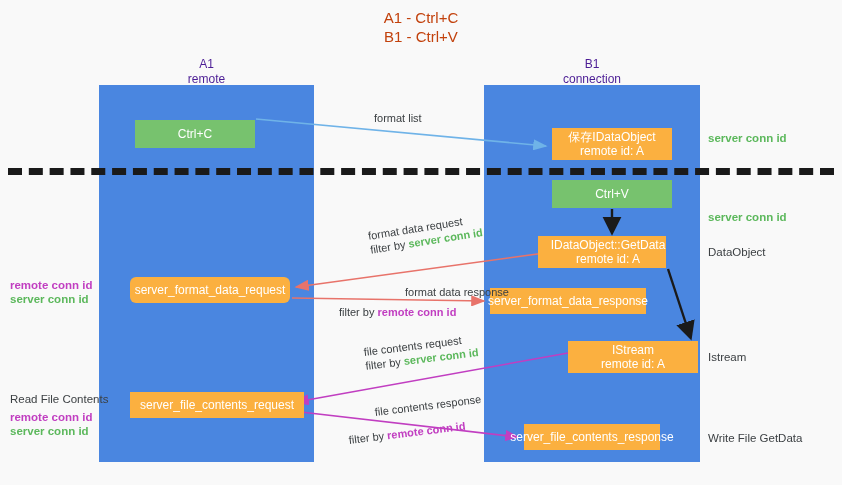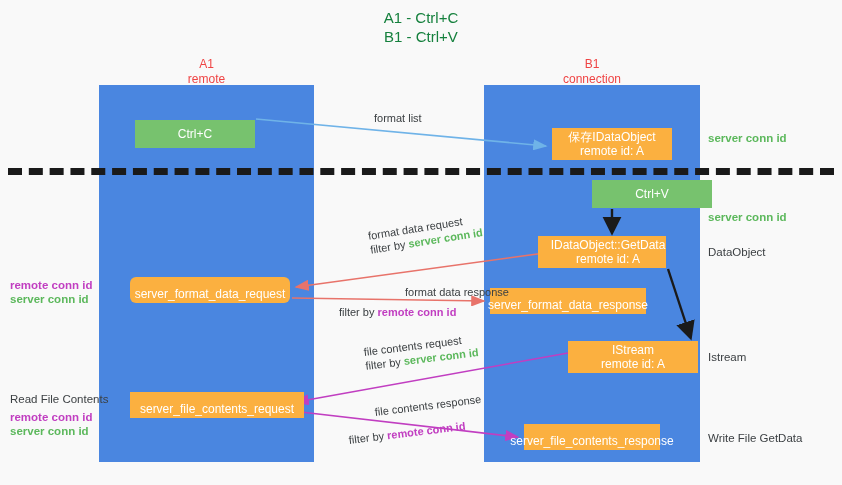--- a/index.html
+++ b/index.html
@@ -8,47 +8,47 @@
     background:#f9f9f9;
     font-family:"Liberation Sans", sans-serif;
     overflow:hidden;
     position:relative;
   }
   .canvas{position:absolute;left:0;top:0;width:842px;height:485px;}
   .svg-layer{position:absolute;left:0;top:0;width:842px;height:485px;pointer-events:none;}
 
   .title{
     position:absolute;left:0;top:8px;width:842px;text-align:center;
-    font-size:15px;color:#15803d;line-height:19px;
+    font-size:15px;color:#c2410c;line-height:19px;
   }
 
   .lane{
     position:absolute;background:#4a86e0;
   }
   .lane-a{left:99px;top:85px;width:215px;height:377px;}
   .lane-b{left:484px;top:85px;width:216px;height:377px;}
 
   .lane-head{
-    position:absolute;text-align:center;font-size:12px;color:#ef4444;
+    position:absolute;text-align:center;font-size:12px;color:#4c1d95;
     line-height:15px;
   }
   .head-a{left:99px;top:57px;width:215px;}
   .head-b{left:484px;top:57px;width:216px;}
 
   .box{
     position:absolute;display:flex;align-items:center;justify-content:center;
     text-align:center;color:#fff;font-size:12px;line-height:14px;
     box-sizing:border-box;padding:2px 4px;
   }
-  .box.orange{background:#fbb040;align-items:flex-end;}
+  .box.orange{background:#fbb040;}
   .box.green{background:#77c26e;}
 
   .b-ctrlc{left:135px;top:120px;width:120px;height:28px;}
   .b-save-idataobject{left:552px;top:128px;width:120px;height:32px;}
-  .b-ctrlv{left:552px;top:180px;width:120px;height:28px;margin-left:40px;}
+  .b-ctrlv{left:552px;top:180px;width:120px;height:28px;}
   .b-getdata{left:538px;top:236px;width:128px;height:32px;padding-left:16px;}
   .b-fmt-req{left:130px;top:277px;width:160px;height:26px;border-radius:6px;}
   .b-fmt-resp{left:490px;top:288px;width:156px;height:26px;}
   .b-istream{left:568px;top:341px;width:130px;height:32px;}
   .b-file-req{left:130px;top:392px;width:174px;height:26px;}
   .b-file-resp{left:524px;top:424px;width:136px;height:26px;}
 
   .edge-label{
     position:absolute;font-size:11px;color:#3c4043;line-height:14px;
     white-space:nowrap;

